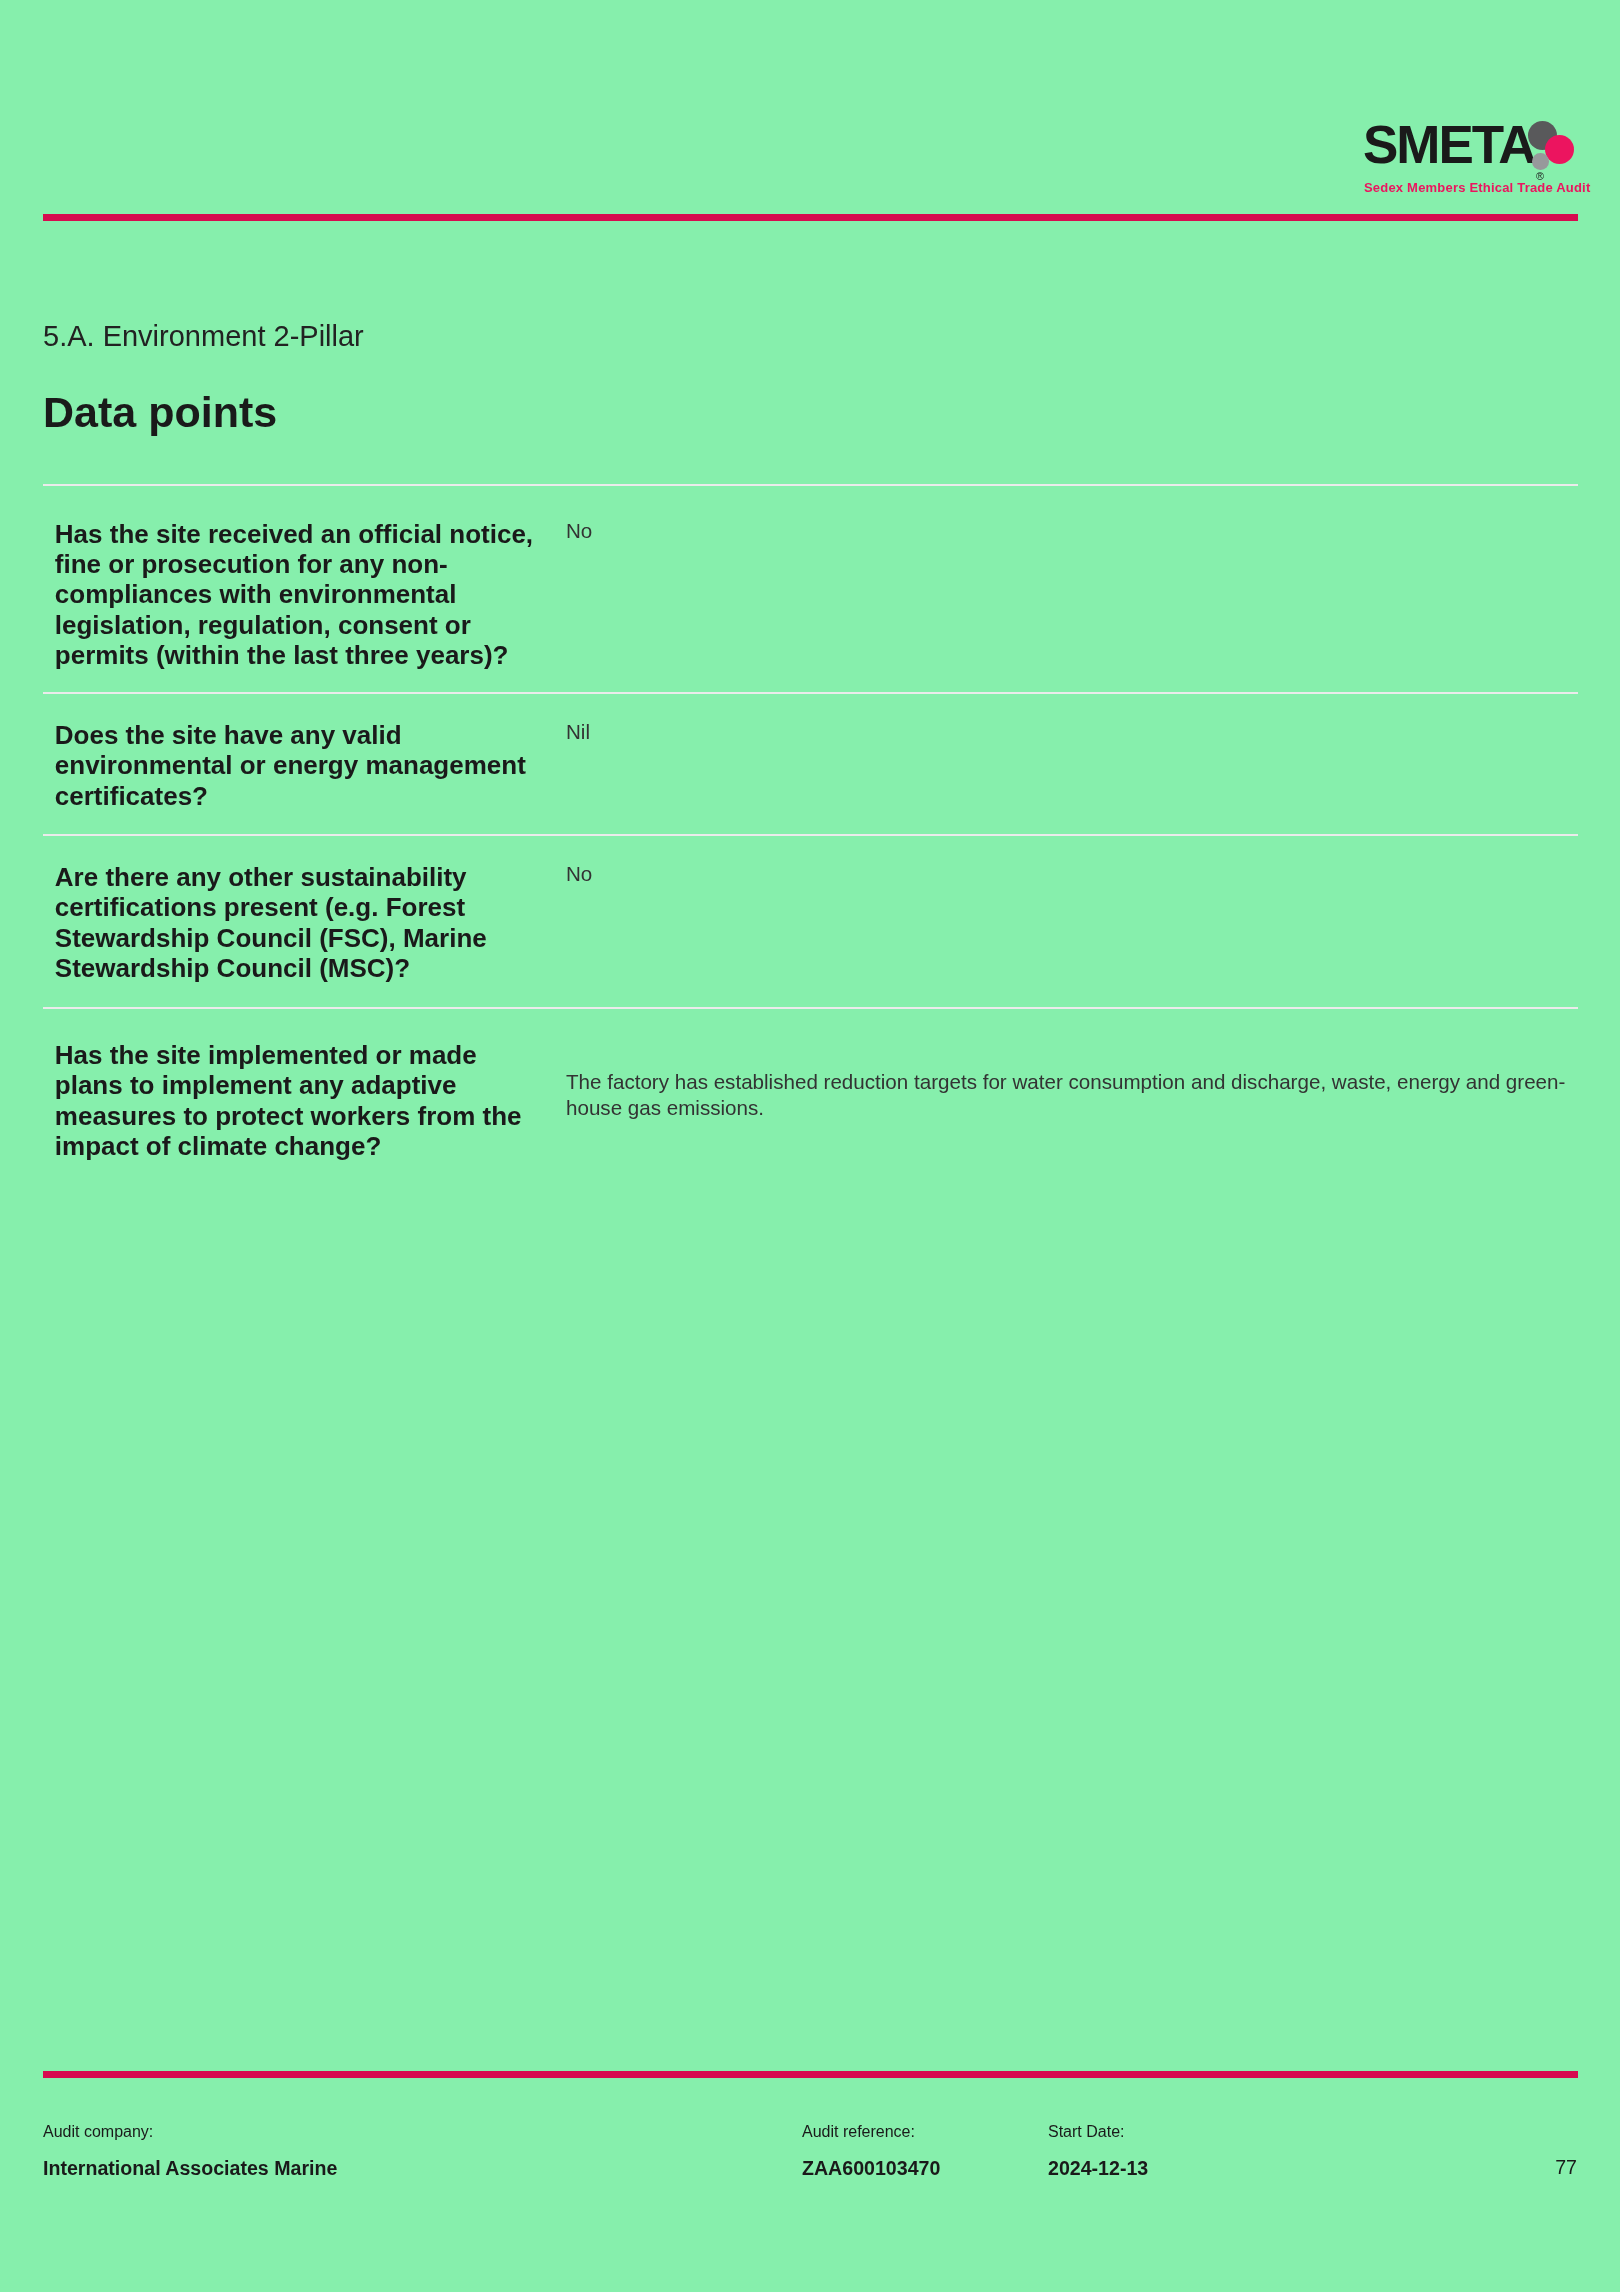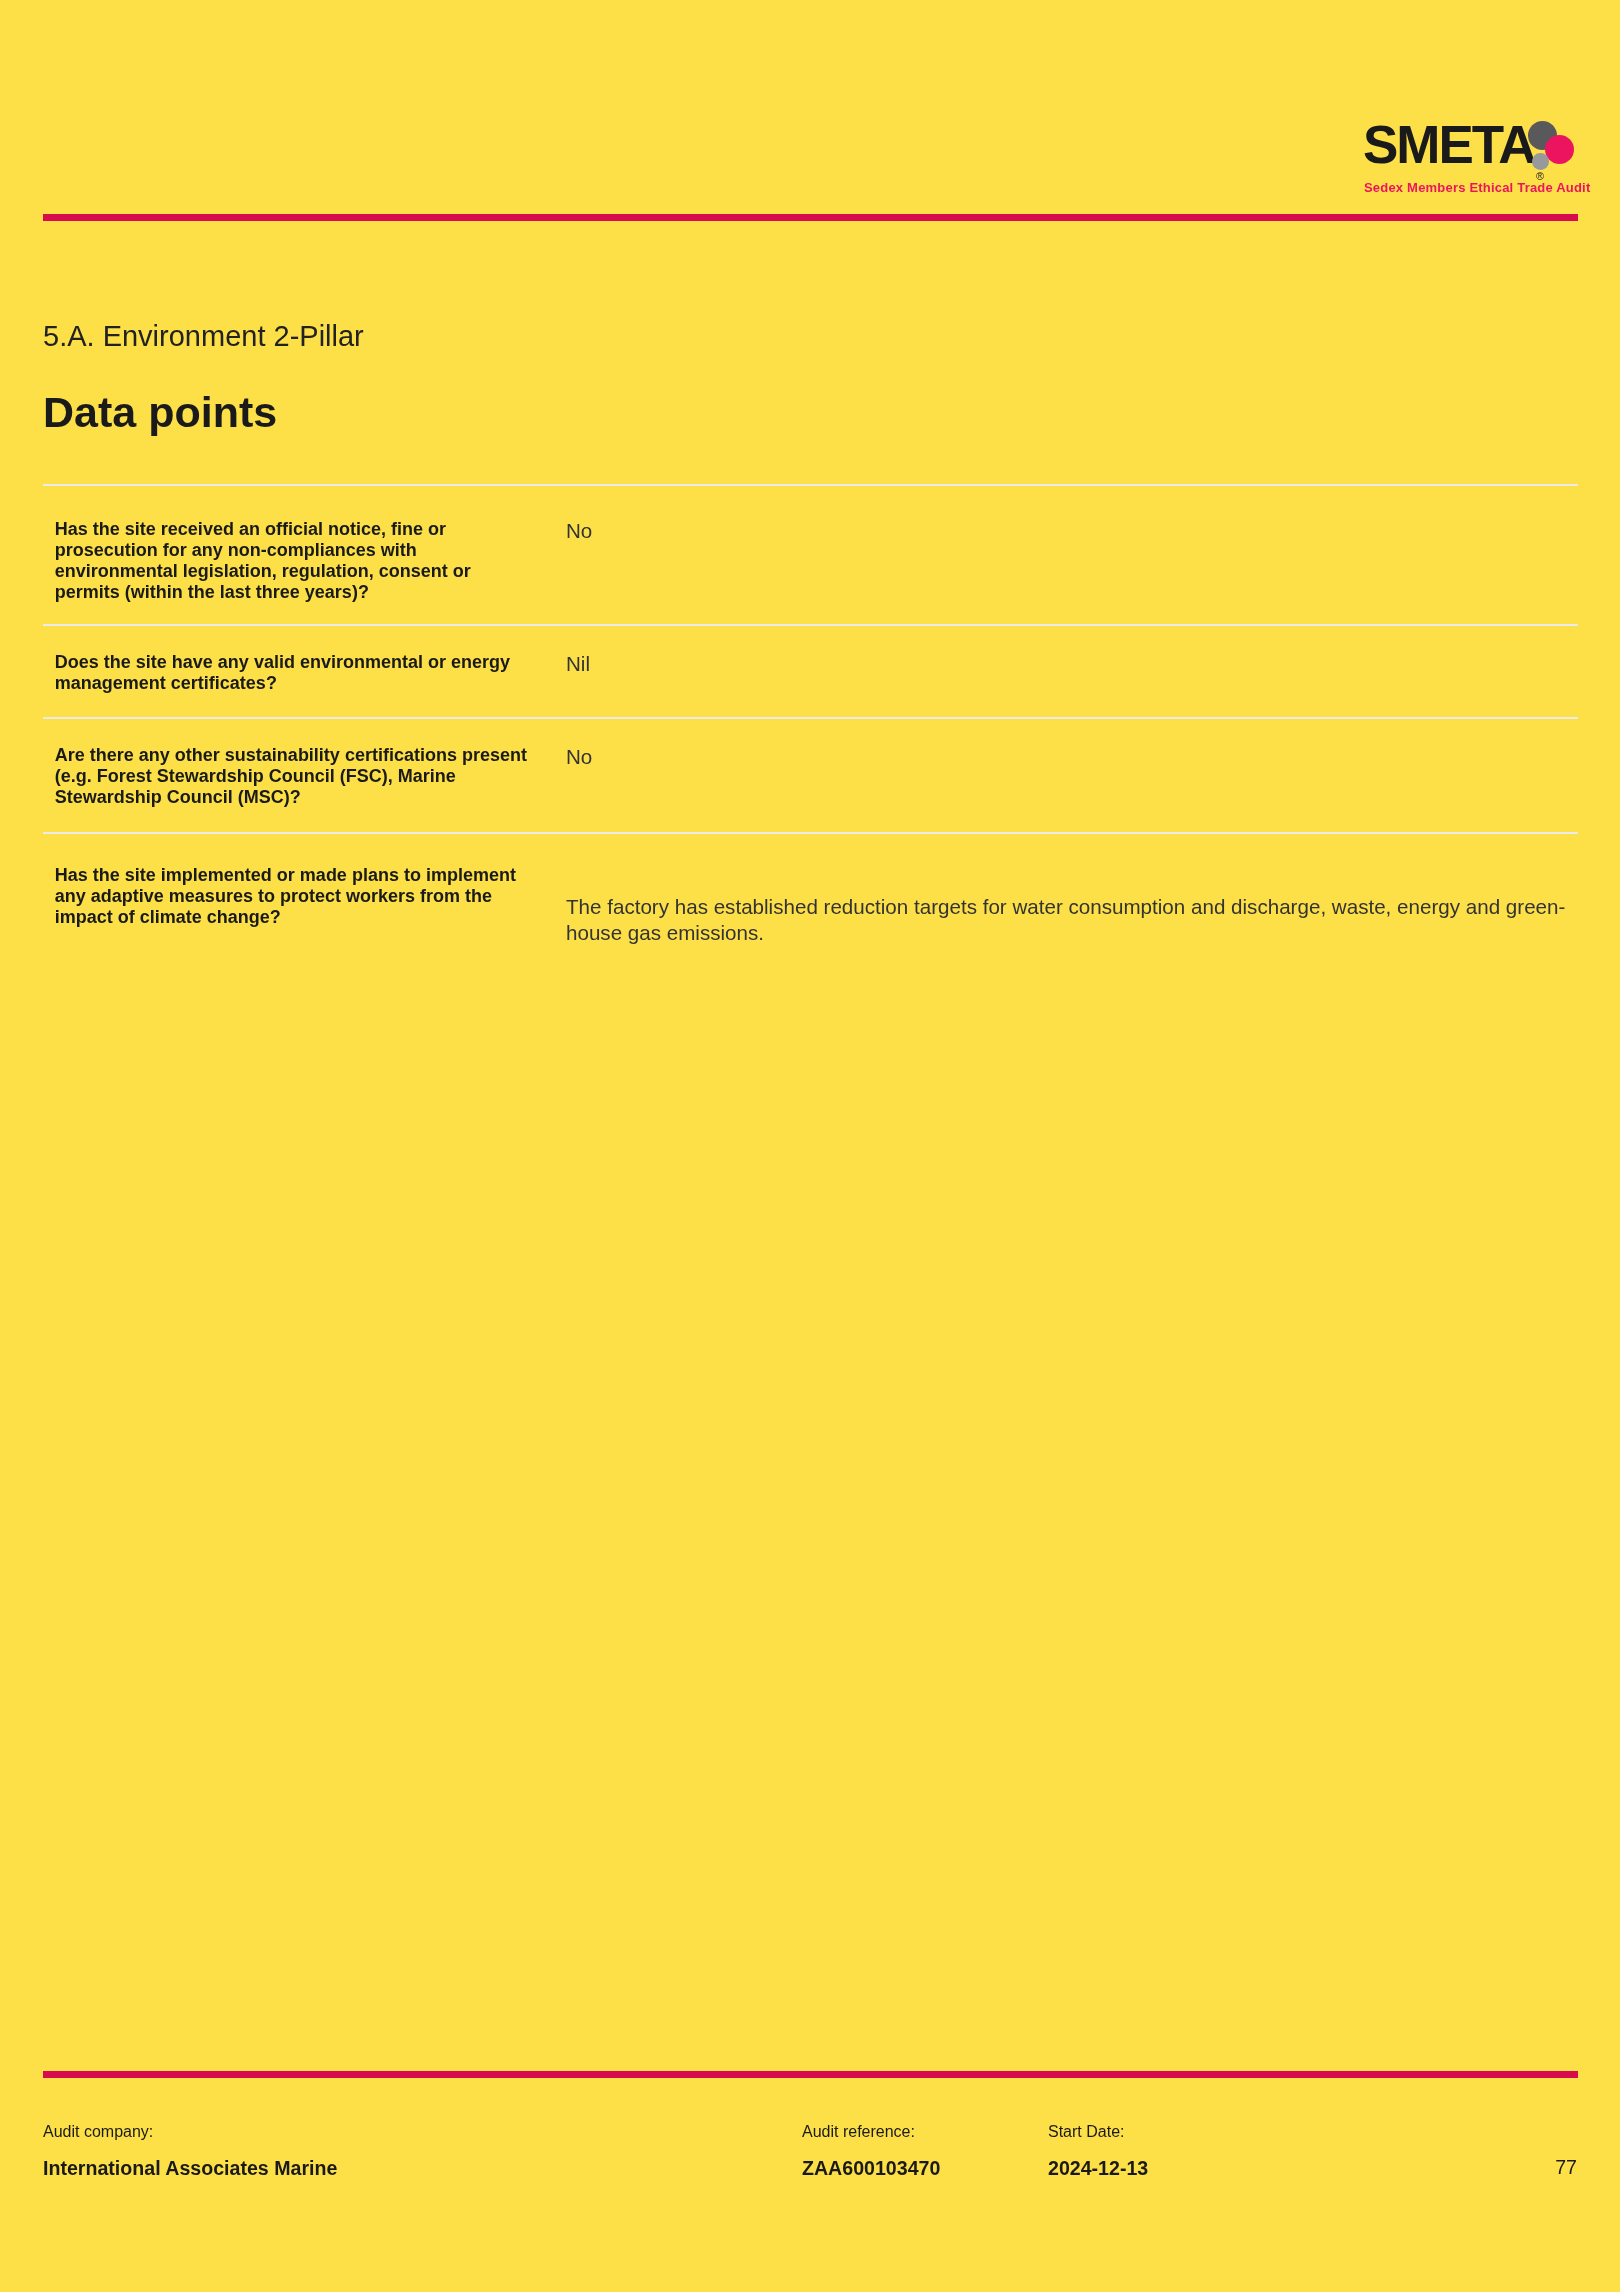--- a/index.html
+++ b/index.html
@@ -3,21 +3,21 @@
 <meta charset="utf-8">
 <style>
   * { margin: 0; padding: 0; box-sizing: border-box; }
   html, body { background: #ffffff; }
   body { font-family: "Liberation Sans", sans-serif; color: #1a1a1a; }
 
   .page {
     position: relative;
     width: 1620px;
     height: 2293px;
-    background: #fde047;
+    background: #86efac;
     overflow: hidden;
     margin: 0 auto;
   }
 
   
   .logo { position: absolute; left: 1363px; top: 118px; width: 218px; }
   .logo-text {
     display: inline-block;
     font-size: 53px;
     font-weight: 800;
@@ -60,21 +60,21 @@
     display: flex;
     border-top: 2px solid #ebebeb;
     padding: 25.5px 0 23.5px 0;
   }
   .dp-row:first-child { padding-top: 33px; padding-bottom: 21.6px; }
   .dp-row:last-child  { padding-top: 31px; }
   .dp-question {
     flex: 0 0 523px;
     padding-left: 11.8px;
     padding-right: 29px;
-    font-size: 18px; font-weight: 700; color: #1a1a1a;
+    font-size: 26px; font-weight: 700; color: #1a1a1a;
     line-height: 1.17;
   }
   .dp-answer {
     flex: 1 1 auto;
     font-size: 20.6px; font-weight: 400; color: #333333;
     line-height: 1.17;
   }
   .dp-note {
     margin-top: 29px;
     font-size: 20.6px; font-weight: 400; color: #333333;

